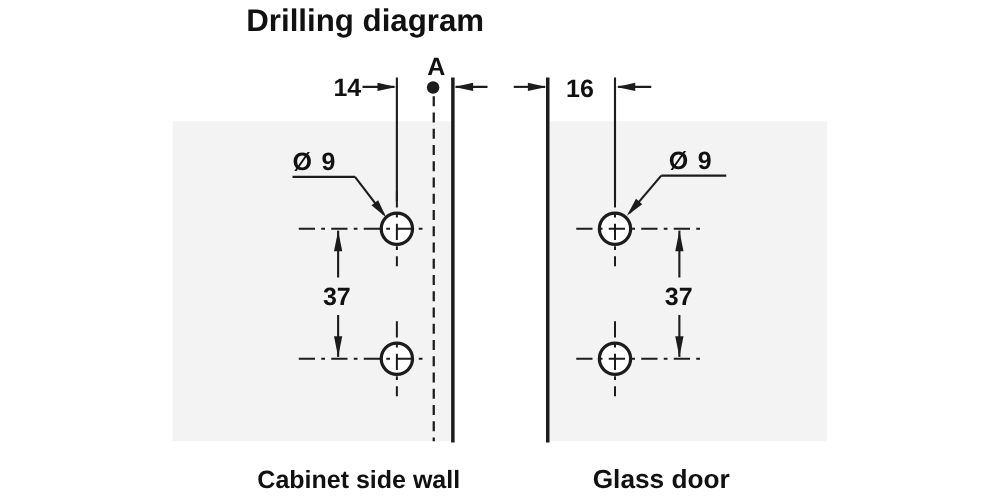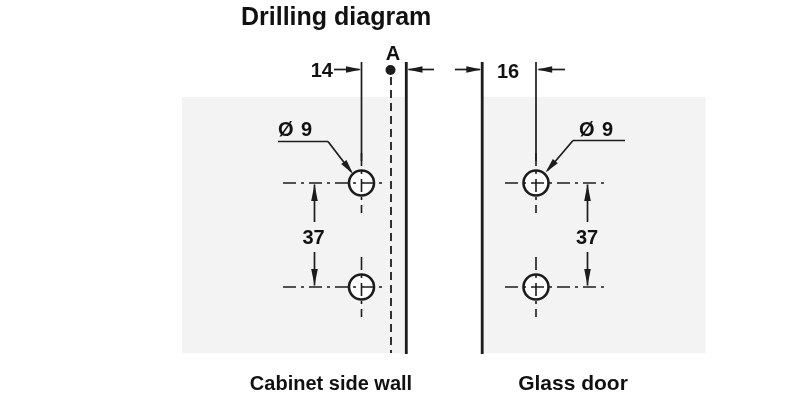--- a/index.html
+++ b/index.html
@@ -6,21 +6,20 @@
     --line:#1c1c1c;
     --text:#111111;
     --panel-fill:#f3f3f3;
     --background:#ffffff;
   }
   html,body{margin:0;padding:0;background:var(--background);}
   .stage{
     width:749px;height:400px;position:relative;overflow:hidden;
     background:var(--background);
     font-family:"Liberation Sans", sans-serif;
-    padding-left:44px;
   }
   svg{display:block;}
   text{
     font-family:"Liberation Sans", sans-serif;
     font-weight:bold;
     fill:var(--text);
   }
   .ln{stroke:var(--line);fill:none;}
   .thin{stroke-width:1.7;}
   .thick{stroke-width:2.8;}

